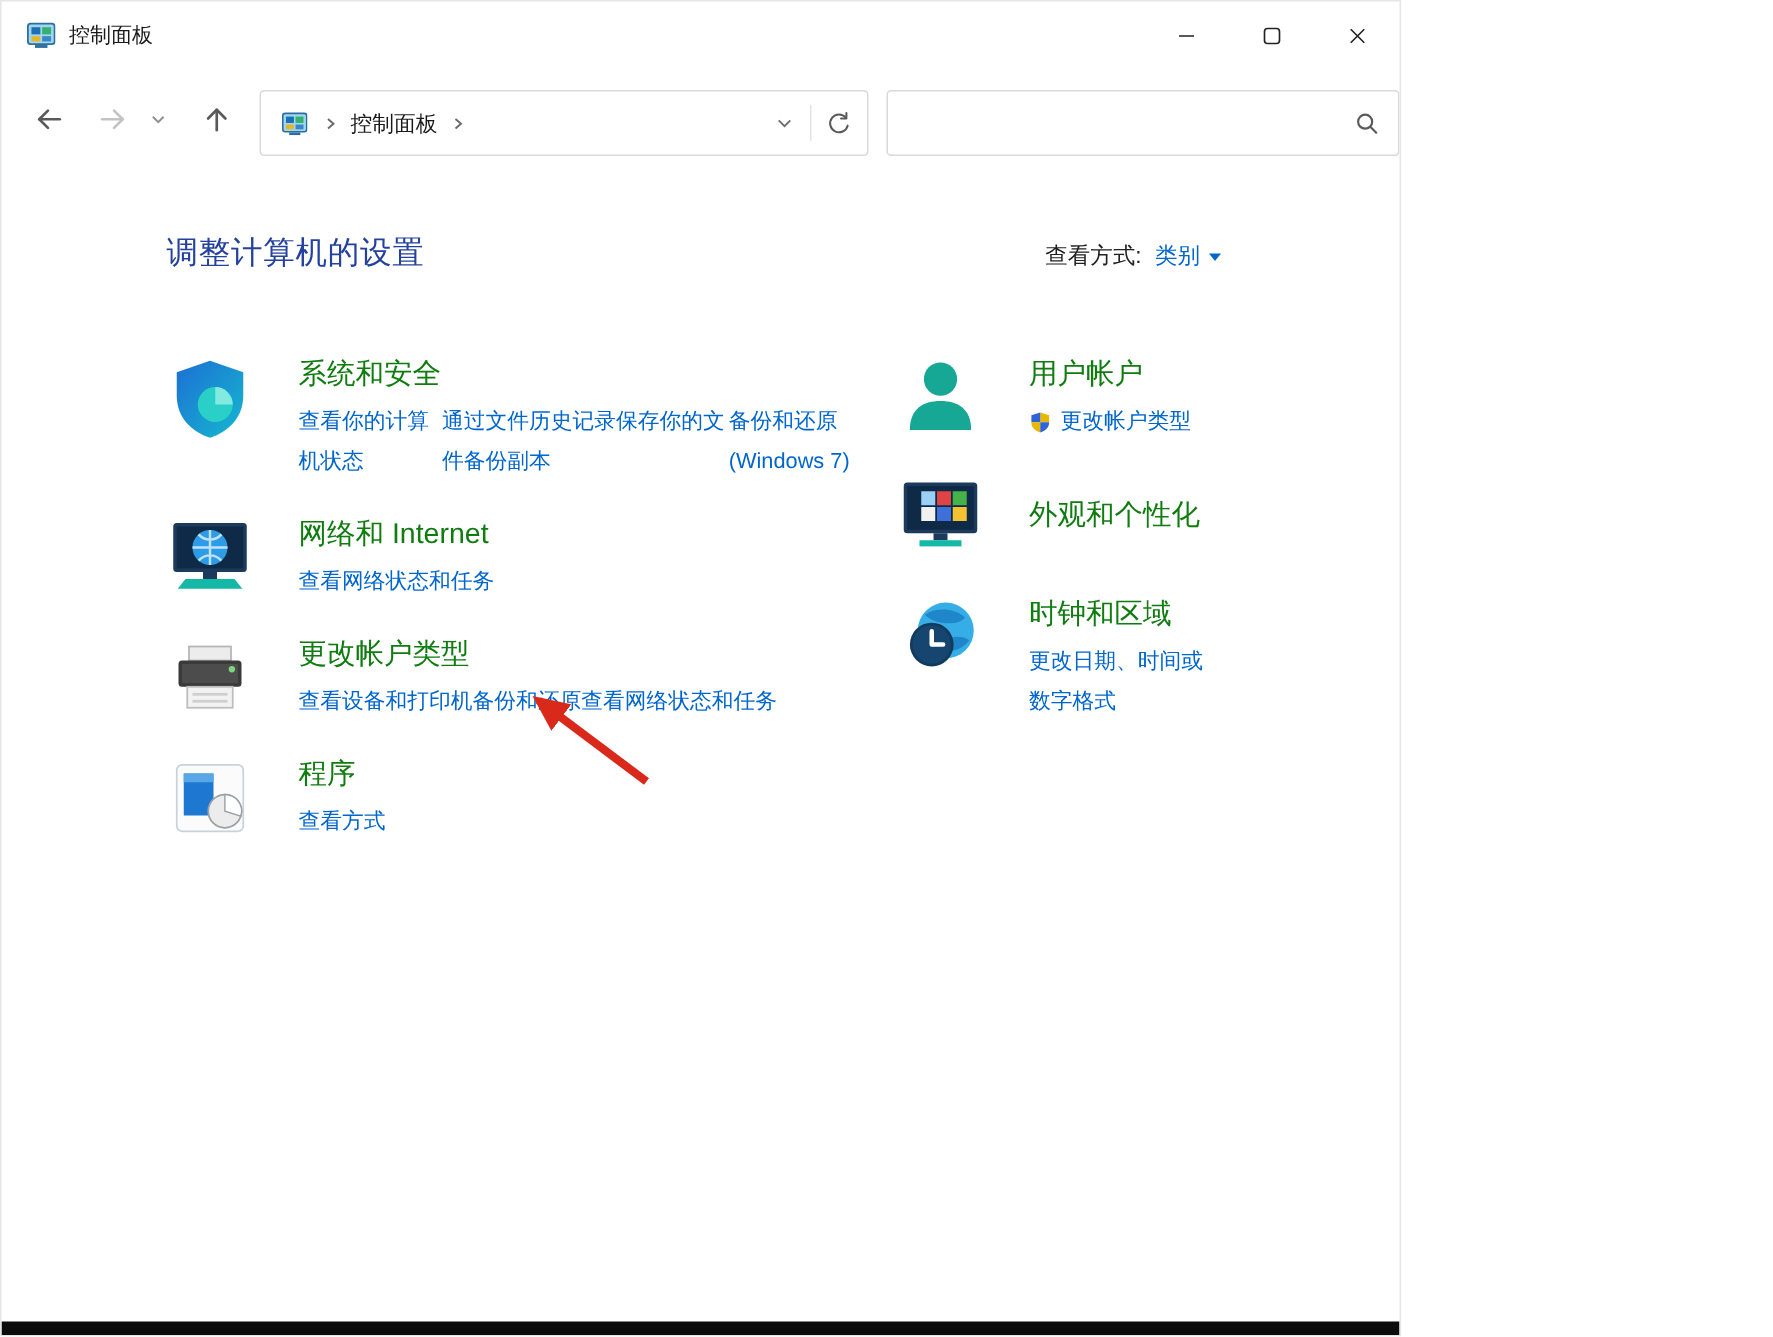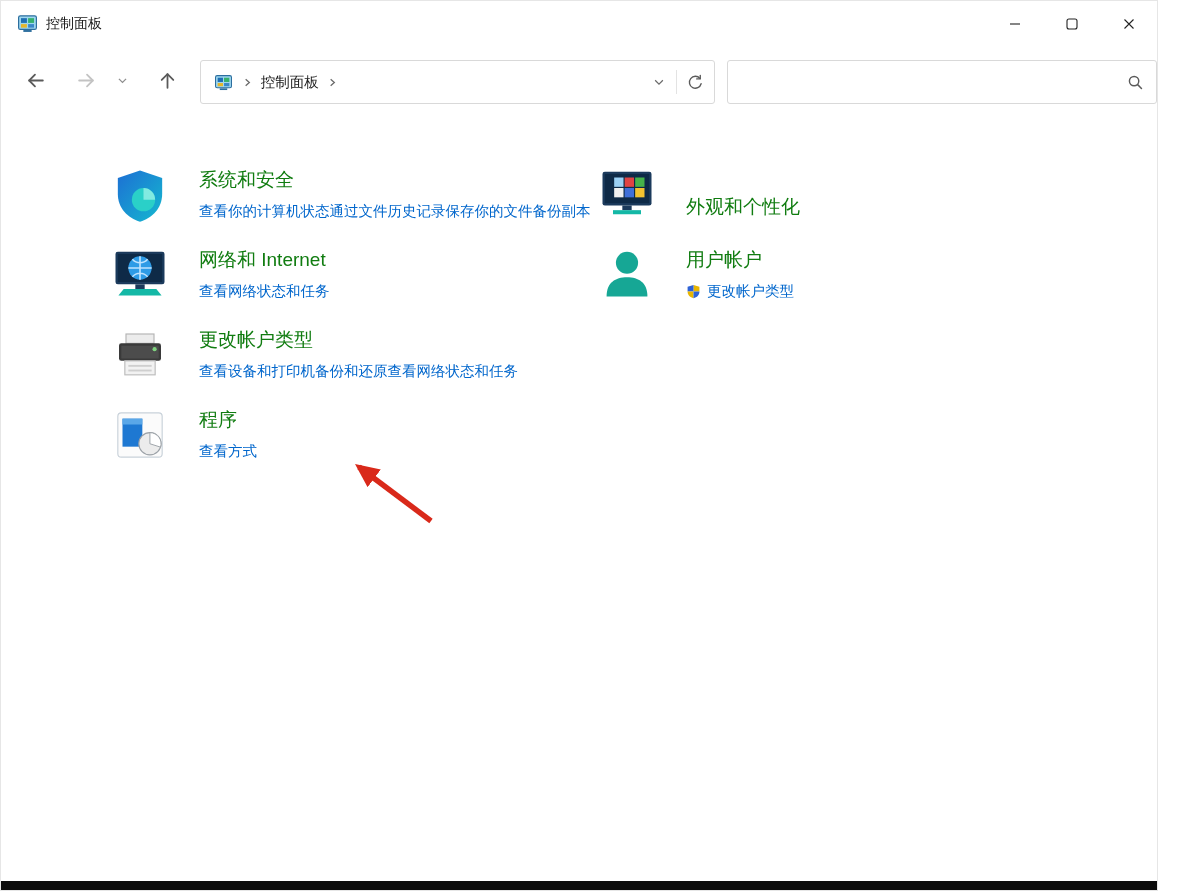--- a/index.html
+++ b/index.html
@@ -9,21 +9,21 @@
     width: 1182px; height: 891px;
     color: #1a1a1a;
   }
   :root {
     --category-title: #107c10;
     --task-link: #0066cc;
     --heading: #24419e;
     --arrow: #d9291a;
   }
   .window {
-    width: 1158px; height: 891px;
+    width: 934px; height: 891px;
     position: relative; background: #fff;
     border: 1px solid #e6e6e6;
     overflow: hidden;
   }
 
   
   .titlebar { height: 45px; display: flex; align-items: center; padding-left: 17px; }
   .titlebar .app-icon { width: 19px; height: 19px; display: inline-flex; }
   .titlebar .title { margin-left: 9px; font-size: 14px; color: #191919; }
   .win-controls { margin-left: auto; display: flex; height: 100%; }
@@ -64,21 +64,21 @@
     width: 0; height: 0; margin-left: 6px; margin-top: 2px;
     border-left: 4.5px solid transparent; border-right: 4.5px solid transparent;
     border-top: 5.5px solid var(--task-link);
   }
 
   .columns { display: flex; margin-top: 55px; }
   .col { display: flex; flex-direction: column; }
   .col.left { width: 487px; }
   .col.right { flex: 1; }
 
-  .category { display: flex; margin-bottom: 22px; align-items: flex-end; }
+  .category { display: flex; margin-bottom: 22px; }
   .cat-icon { width: 58px; height: 58px; flex-shrink: 0; display: flex; align-items: flex-start; justify-content: center; cursor: pointer; }
   .cat-icon svg { width: 56px; height: 56px; }
   .cat-text { margin-left: 30px; display: flex; flex-direction: column; }
   .category.center-title .cat-text { justify-content: center; }
   .cat-title { font-size: 19px; color: var(--category-title); line-height: 26px; margin-bottom: 5px; cursor: pointer; text-decoration: none; }
   .cat-links { display: flex; flex-direction: row; }
   .cat-link { font-size: 14.5px; color: var(--task-link); line-height: 27px; cursor: pointer; display: flex; align-items: center; }
   .uac-shield { display: inline-flex; width: 15px; height: 15px; margin-right: 6px; }
   .uac-shield svg { width: 15px; height: 15px; }
 
@@ -200,20 +200,30 @@
       <span class="mag">
         <svg width="18" height="18" viewBox="0 0 20 20" fill="none" stroke="#5a5a5a" stroke-width="1.6">
             <circle cx="9" cy="9" r="5.2"></circle>
             <path d="M13.2 13.2 L17.2 17.2" stroke-linecap="round"></path>
           </svg>
       </span>
     </div>
   </div>
 
   <div class="content">
+    <div class="heading-row">
+      <div class="page-title">调整计算机的设置</div>
+      <div class="view-by">
+        <span class="label">查看方式:</span>
+        <span class="value">
+          <span>类别</span>
+          <span class="tri"></span>
+        </span>
+      </div>
+    </div>
 
     <div class="columns">
       <div class="col left" id="left-column">
           <div class="category">
     <span class="cat-icon">
               <svg viewBox="0 0 48 48">
                 <defs>
                   <linearGradient id="g-sh" x1="0" y1="0" x2="1" y2="1">
                     <stop offset="0" stop-color="#1d6fd4"></stop>
                     <stop offset="1" stop-color="#15b9cf"></stop>
@@ -226,20 +236,23 @@
             </span>
     <div class="cat-text">
       <a class="cat-title">系统和安全</a>
       <div class="cat-links">
                 <div class="cat-link">
                   <span>查看你的计算机状态</span>
                 </div>
                 <div class="cat-link">
                   <span>通过文件历史记录保存你的文件备份副本</span>
                 </div>
+                <div class="cat-link">
+                  <span>备份和还原(Windows 7)</span>
+                </div>
               </div>
     </div>
   </div>
           <div class="category">
     <span class="cat-icon">
               <svg viewBox="0 0 48 48">
                 <rect x="3" y="4" width="42" height="28" rx="2" fill="#1b3a5c"></rect>
                 <rect x="5" y="6" width="38" height="24" fill="#0e2a47"></rect>
                 <circle cx="24" cy="18" r="10" fill="#2e9be6"></circle>
                 <path d="M14 18 H34 M24 8 V28 M17.5 10.5 C21 14.5 27 14.5 30.5 10.5 M17.5 25.5 C21 21.5 27 21.5 30.5 25.5" stroke="#bfe3ff" stroke-width="1.4" fill="none"></path>
@@ -297,20 +310,44 @@
       <a class="cat-title">程序</a>
       <div class="cat-links">
                 <div class="cat-link">
                   <span>查看方式</span>
                 </div>
               </div>
     </div>
   </div>
         </div>
       <div class="col right" id="right-column">
+          <div class="category">
+    <span class="cat-icon">
+              <svg viewBox="0 0 48 48">
+                <circle cx="24" cy="13.5" r="9.5" fill="#16a795"></circle>
+                <path d="M6.5 42.5 C6.5 30.5 14 26 24 26 C34 26 41.5 30.5 41.5 42.5 Z" fill="#16a795"></path>
+              </svg>
+            </span>
+    <div class="cat-text">
+      <a class="cat-title">用户帐户</a>
+      <div class="cat-links">
+                <div class="cat-link">
+                  <span class="uac-shield">
+                    <svg viewBox="0 0 16 16">
+                      <path d="M8 1 L14.3 3 V8 H8 Z" fill="#e9b600"></path>
+                      <path d="M8 1 L1.7 3 V8 H8 Z" fill="#2f63d6"></path>
+                      <path d="M1.7 8 H8 V15.2 C4.4 14.2 1.7 11.9 1.7 8 Z" fill="#e9b600"></path>
+                      <path d="M8 8 H14.3 C14.3 11.9 11.6 14.2 8 15.2 Z" fill="#2f63d6"></path>
+                    </svg>
+                  </span>
+                  <span>更改帐户类型</span>
+                </div>
+              </div>
+    </div>
+  </div>
           <div class="category center-title">
     <span class="cat-icon">
               <svg viewBox="0 0 48 48">
                 <rect x="3" y="4" width="42" height="29" rx="2" fill="#1b3a5c"></rect>
                 <rect x="5" y="6" width="38" height="25" fill="#0e2a47"></rect>
                 <rect x="13" y="9" width="8" height="8" fill="#9ad0f5"></rect>
                 <rect x="22" y="9" width="8" height="8" fill="#e04343"></rect>
                 <rect x="31" y="9" width="8" height="8" fill="#46b34a"></rect>
                 <rect x="13" y="18" width="8" height="8" fill="#f0f0f0"></rect>
                 <rect x="22" y="18" width="8" height="8" fill="#3f6fd8"></rect>
@@ -320,37 +357,33 @@
               </svg>
             </span>
     <div class="cat-text">
       <a class="cat-title">外观和个性化</a>
       <div class="cat-links"></div>
     </div>
   </div>
           <div class="category">
     <span class="cat-icon">
               <svg viewBox="0 0 48 48">
-                <circle cx="24" cy="13.5" r="9.5" fill="#16a795"></circle>
-                <path d="M6.5 42.5 C6.5 30.5 14 26 24 26 C34 26 41.5 30.5 41.5 42.5 Z" fill="#16a795"></path>
-              </svg>
-            </span>
-    <div class="cat-text">
-      <a class="cat-title">用户帐户</a>
-      <div class="cat-links">
-                <div class="cat-link">
-                  <span class="uac-shield">
-                    <svg viewBox="0 0 16 16">
-                      <path d="M8 1 L14.3 3 V8 H8 Z" fill="#e9b600"></path>
-                      <path d="M8 1 L1.7 3 V8 H8 Z" fill="#2f63d6"></path>
-                      <path d="M1.7 8 H8 V15.2 C4.4 14.2 1.7 11.9 1.7 8 Z" fill="#e9b600"></path>
-                      <path d="M8 8 H14.3 C14.3 11.9 11.6 14.2 8 15.2 Z" fill="#2f63d6"></path>
-                    </svg>
-                  </span>
-                  <span>更改帐户类型</span>
+                <circle cx="27" cy="20" r="16" fill="#35aee8"></circle>
+                <path d="M15 11 C21 6.5 32 7 38 12.5 C34 17.5 21 17 15 11 Z" fill="#1f86c9"></path>
+                <path d="M21 30 C27 34 36 31.5 40.5 25.5 C35 21.5 25 24 21 30 Z" fill="#1f86c9"></path>
+                <circle cx="19" cy="28" r="12.5" fill="#123a5e"></circle>
+                <circle cx="19" cy="28" r="11" fill="#16466f"></circle>
+                <path d="M19 28 V20.5 M19 28 H25.5" stroke="#ffffff" stroke-width="2.6" stroke-linecap="round"></path>
+              </svg>
+            </span>
+    <div class="cat-text">
+      <a class="cat-title">时钟和区域</a>
+      <div class="cat-links">
+                <div class="cat-link">
+                  <span>更改日期、时间或数字格式</span>
                 </div>
               </div>
     </div>
   </div>
         </div>
     </div>
   </div>
 
   <div class="red-arrow">
     <svg width="104" height="84" viewBox="0 0 104 84">

